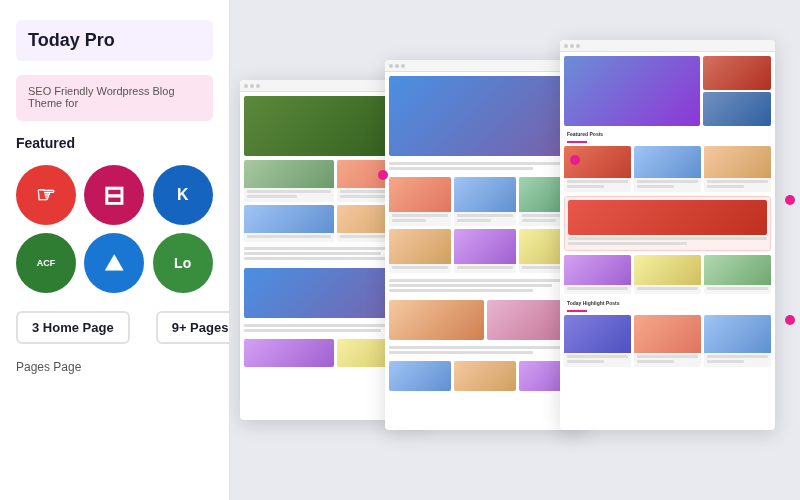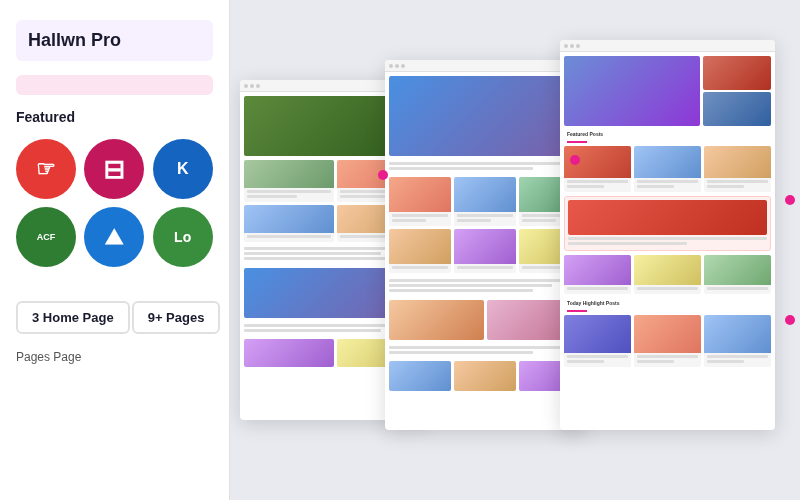--- a/index.html
+++ b/index.html
@@ -86,22 +86,22 @@
 
     .icon-hand::before { content: "☞"; }
     .icon-elementor::before { content: "⊟"; font-size: 26px; }
     .icon-kirki::before { content: "K"; font-size: 16px; }
     .icon-acf::before { content: "ACF"; font-size: 9px; font-weight: 900; }
     .icon-mountain::before { content: "⛰"; }
     .icon-loco::before { content: "Lo"; font-size: 14px; font-weight: 700; }
 
     .bottom-badges {
       display: flex;
-      gap: 2px;
-      margin-top: 20px;
+      gap: 26px;
+      margin-top: 4px;
     }
 
     .badge {
       background: #fff;
       border: 2px solid #e0e0e0;
       border-radius: 6px;
       padding: 7px 14px;
       font-size: 13px;
       font-weight: 700;
       color: #1a1a2e;
@@ -281,23 +281,24 @@
       height: 2px;
       width: 20px;
       background: #e91e8c;
       margin: 0 3px 3px;
     }
   </style>
 </head>
 <body>
 
 <div class="left-panel">
-  <div class="product-title">Hallwn Pro</div>
+  <div class="product-title">Today Pro</div>
 
   <div class="tagline-box">
+    <div class="tagline-sub">SEO Friendly Wordpress Blog Theme for</div>
   </div>
 
   <div class="features-label">Featured</div>
 
   <div class="features-icons">
     <div class="feature-icon-box icon-hand"></div>
     <div class="feature-icon-box icon-elementor"></div>
     <div class="feature-icon-box icon-kirki"></div>
     <div class="feature-icon-box icon-acf"></div>
     <div class="feature-icon-box icon-mountain"></div>

